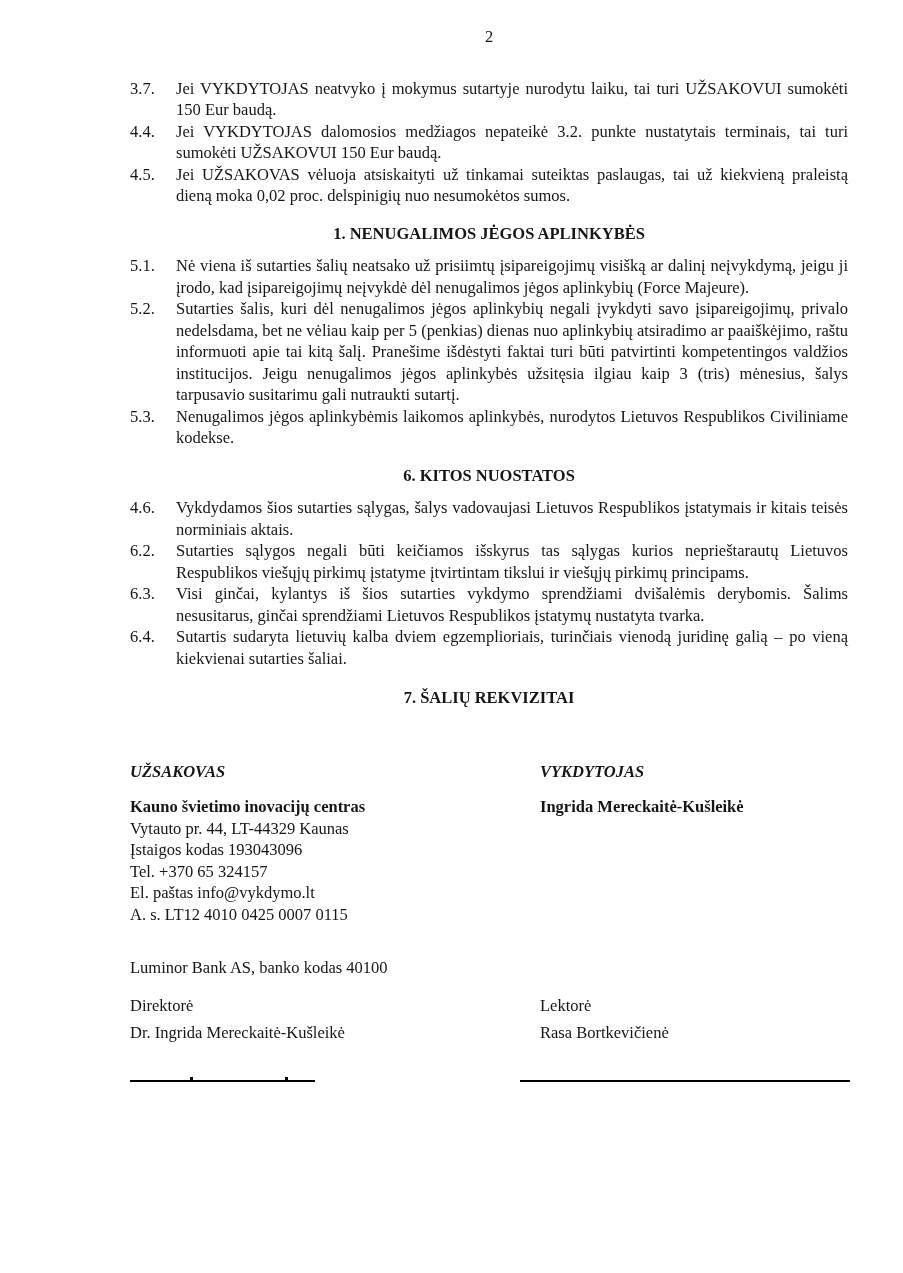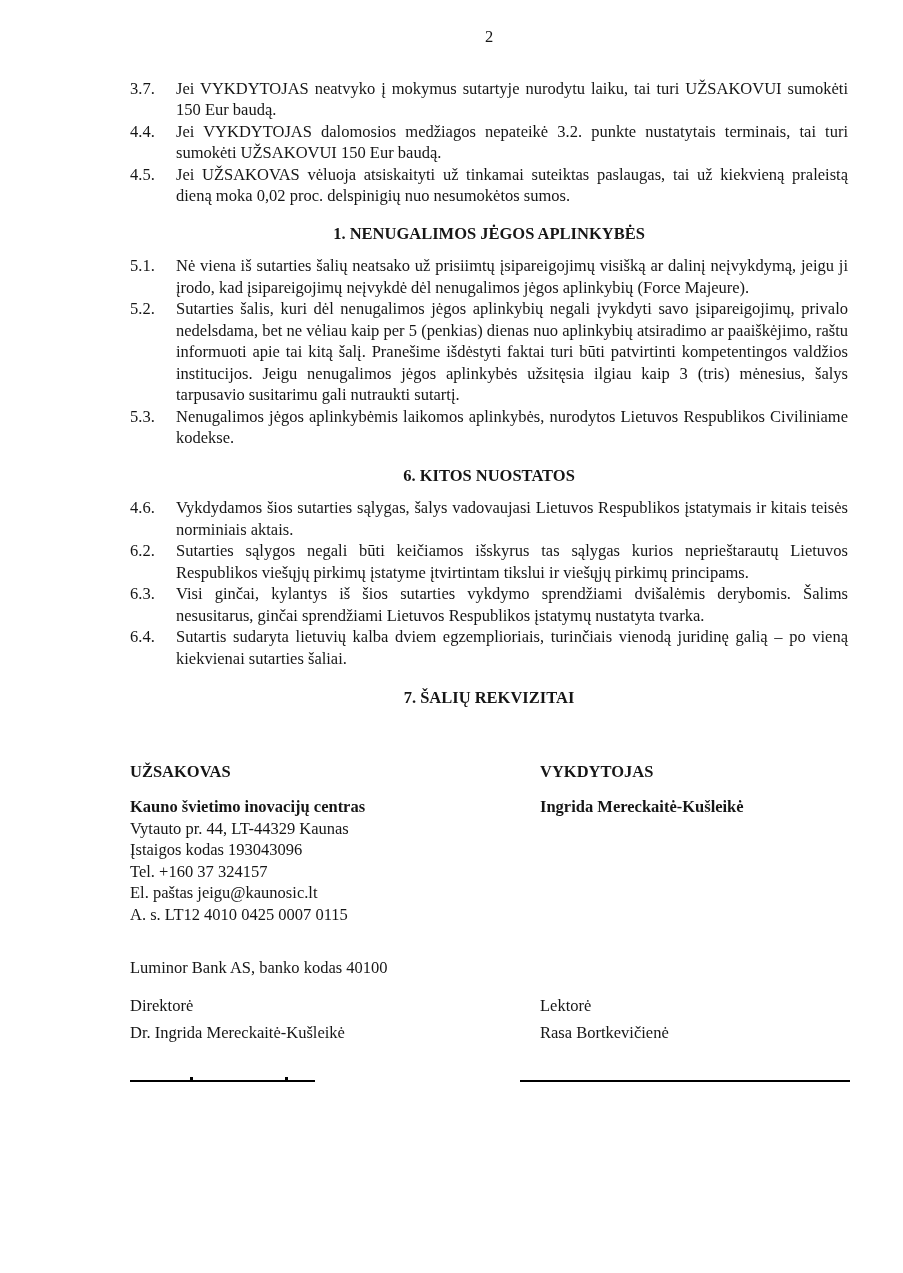--- a/index.html
+++ b/index.html
@@ -44,20 +44,21 @@
     margin-top: 18px;
     margin-bottom: 8px;
   }
   .req-grid {
     display: grid;
     grid-template-columns: 410px 1fr;
     margin-top: 52px;
   }
   .req-headers {
     font-weight: bold;
+    font-style: italic;
   }
   .req-names {
     font-weight: bold;
     margin-top: 14px;
   }
   .req-cell {
     white-space: nowrap;
   }
   .bank-row {
     margin-top: 32px;
@@ -152,22 +153,22 @@
 
     <div class="req-cell req-headers">UŽSAKOVAS</div>
     <div class="req-cell req-headers">VYKDYTOJAS</div>
 
     <div class="req-cell req-names">Kauno švietimo inovacijų centras</div>
     <div class="req-cell req-names">Ingrida Mereckaitė-Kušleikė</div>
 
     <div class="req-cell">
       <div>Vytauto pr. 44, LT-44329 Kaunas</div>
       <div>Įstaigos kodas 193043096</div>
-      <div>Tel. +160 37 324157</div>
-      <div>El. paštas jeigu@kaunosic.lt</div>
+      <div>Tel. +370 65 324157</div>
+      <div>El. paštas info@vykdymo.lt</div>
       <div>A. s. LT12 4010 0425 0007 0115</div>
     </div>
     <div class="req-cell"></div>
 
     <div class="req-cell bank-row">Luminor Bank AS, banko kodas 40100</div>
     <div class="req-cell bank-row"></div>
 
     <div class="req-cell roles-row">Direktorė</div>
     <div class="req-cell roles-row">Lektorė</div>
 

